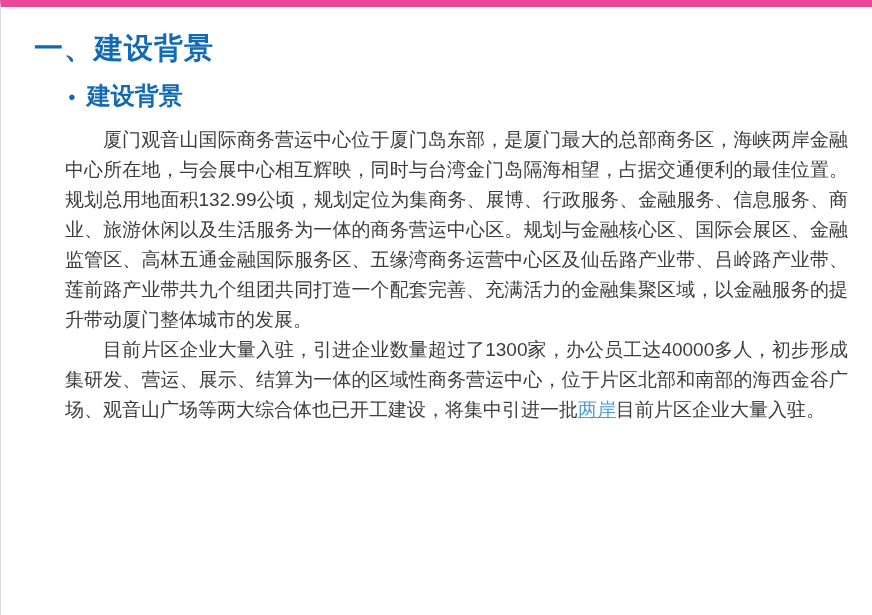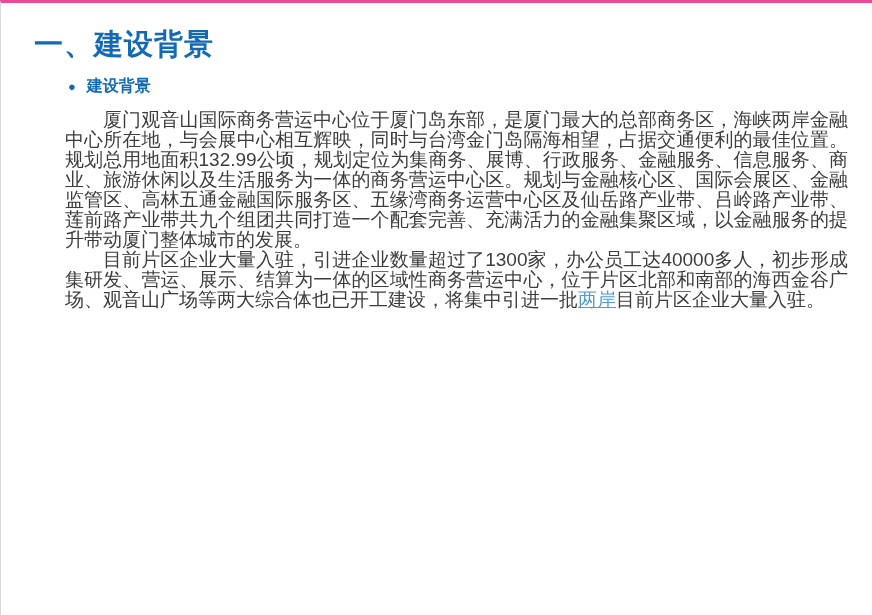--- a/index.html
+++ b/index.html
@@ -7,21 +7,21 @@
     margin: 0;
     padding: 0;
     background: #ffffff;
     font-family: "Liberation Sans", "DejaVu Sans", sans-serif;
   }
   .page {
     position: relative;
     width: 872px;
     height: 615px;
     background: #ffffff;
-    border-top: 3px solid #ec4899;
+    border-top: 7px solid #ec4899;
     border-left: 1px solid #d9d9d9;
     overflow: hidden;
   }
   .section-title {
     margin: 24px 0 0 33px;
     font-size: 29px;
     line-height: 34px;
     font-weight: bold;
     color: #1269b4;
     letter-spacing: 1px;
@@ -31,29 +31,29 @@
     align-items: center;
     margin: 15px 0 0 67px;
   }
   .bullet {
     color: #1269b4;
     font-size: 13px;
     line-height: 13px;
     margin-right: 11px;
   }
   .subsection-title {
-    font-size: 16px;
+    font-size: 24px;
     font-weight: bold;
     color: #1269b4;
   }
   .content {
     margin: 13px 0 0 64px;
     width: 783px;
     font-size: 19px;
-    line-height: 20px;
+    line-height: 30px;
     color: #3d3d3d;
     text-align: justify;
     text-justify: inter-ideograph;
   }
   .content p {
     margin: 0;
     padding: 0;
     text-indent: 2em;
   }
   .inline-link {

